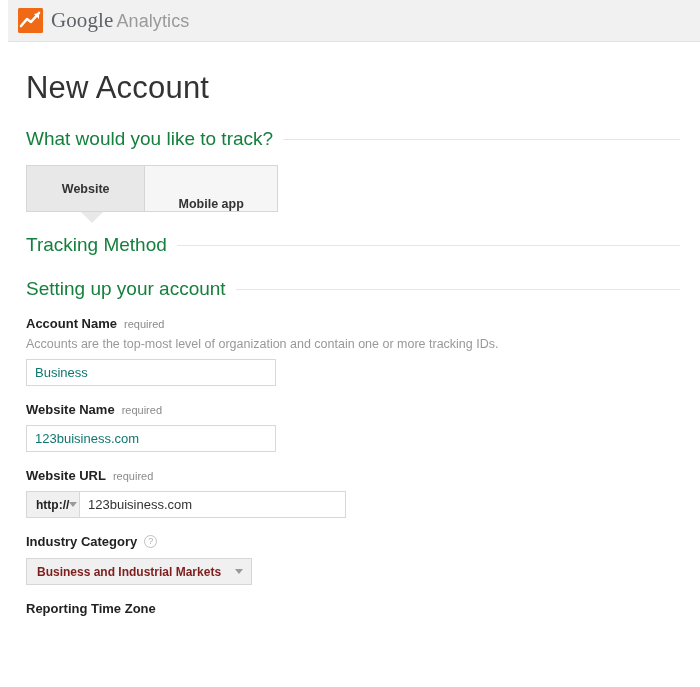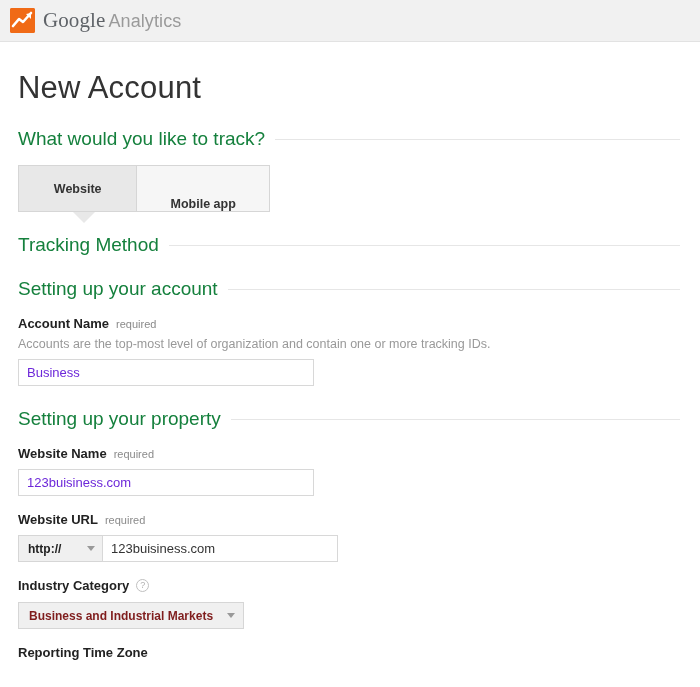--- a/index.html
+++ b/index.html
@@ -3,21 +3,21 @@
 <meta charset="utf-8">
 <style>
   * { box-sizing: border-box; }
   html, body {
     margin: 0; padding: 0;
     width: 700px; height: 687px;
     background: #ffffff;
     font-family: "Liberation Sans", sans-serif;
     -webkit-font-smoothing: antialiased;
   }
-  #app { position: relative; width: 700px; height: 687px; overflow: hidden; background: #fff; }
+  #app { position: relative; width: 700px; height: 687px; overflow: hidden; background: #fff; padding-left: 8px; }
 
   
   .topbar {
     height: 42px;
     background: #f1f1f1;
     border-bottom: 1px solid #e2e2e2;
     display: flex;
     align-items: center;
     padding-left: 10px;
   }
@@ -164,35 +164,35 @@
   .field-hint {
     font-size: 12.5px;
     color: #999999;
     margin-top: 6px;
   }
 
   
   .text-input {
     display: block;
     margin-top: 8px;
-    width: 296px;
+    width: 250px;
     height: 27px;
     border: 1px solid #d8d8d8;
     background: #ffffff;
     font-family: "Liberation Sans", sans-serif;
     font-size: 13px;
-    color: #6d28d9;
+    color: #0f766e;
     padding: 0 8px;
     outline: none;
   }
 
   
   .url-row { display: flex; margin-top: 8px; width: 320px; }
   .url-proto {
-    width: 84px; height: 27px;
+    width: 53px; height: 27px;
     background: #f0f0f0;
     border: 1px solid #d6d6d6;
     border-right: none;
     display: flex;
     align-items: center;
     justify-content: space-between;
     padding: 0 7px 0 9px;
     font-size: 12px;
     font-weight: bold;
     color: #222;
@@ -288,24 +288,20 @@
     </div>
 
     <div class="field-label">
       <span>Account Name</span>
       <span class="req">required</span>
     </div>
     <div class="field-hint">Accounts are the top-most level of organization and contain one or more tracking IDs.</div>
     <input class="text-input" type="text" value="Business" style="">
 
     
-    <div class="section-head">
-      <span class="sh-text">Setting up your property</span>
-      <span class="sh-rule"></span>
-    </div>
 
     <div class="field-label">
       <span>Website Name</span>
       <span class="req">required</span>
     </div>
     <input class="text-input" type="text" value="123buisiness.com" style="">
 
     <div class="field-label">
       <span>Website URL</span>
       <span class="req">required</span>

